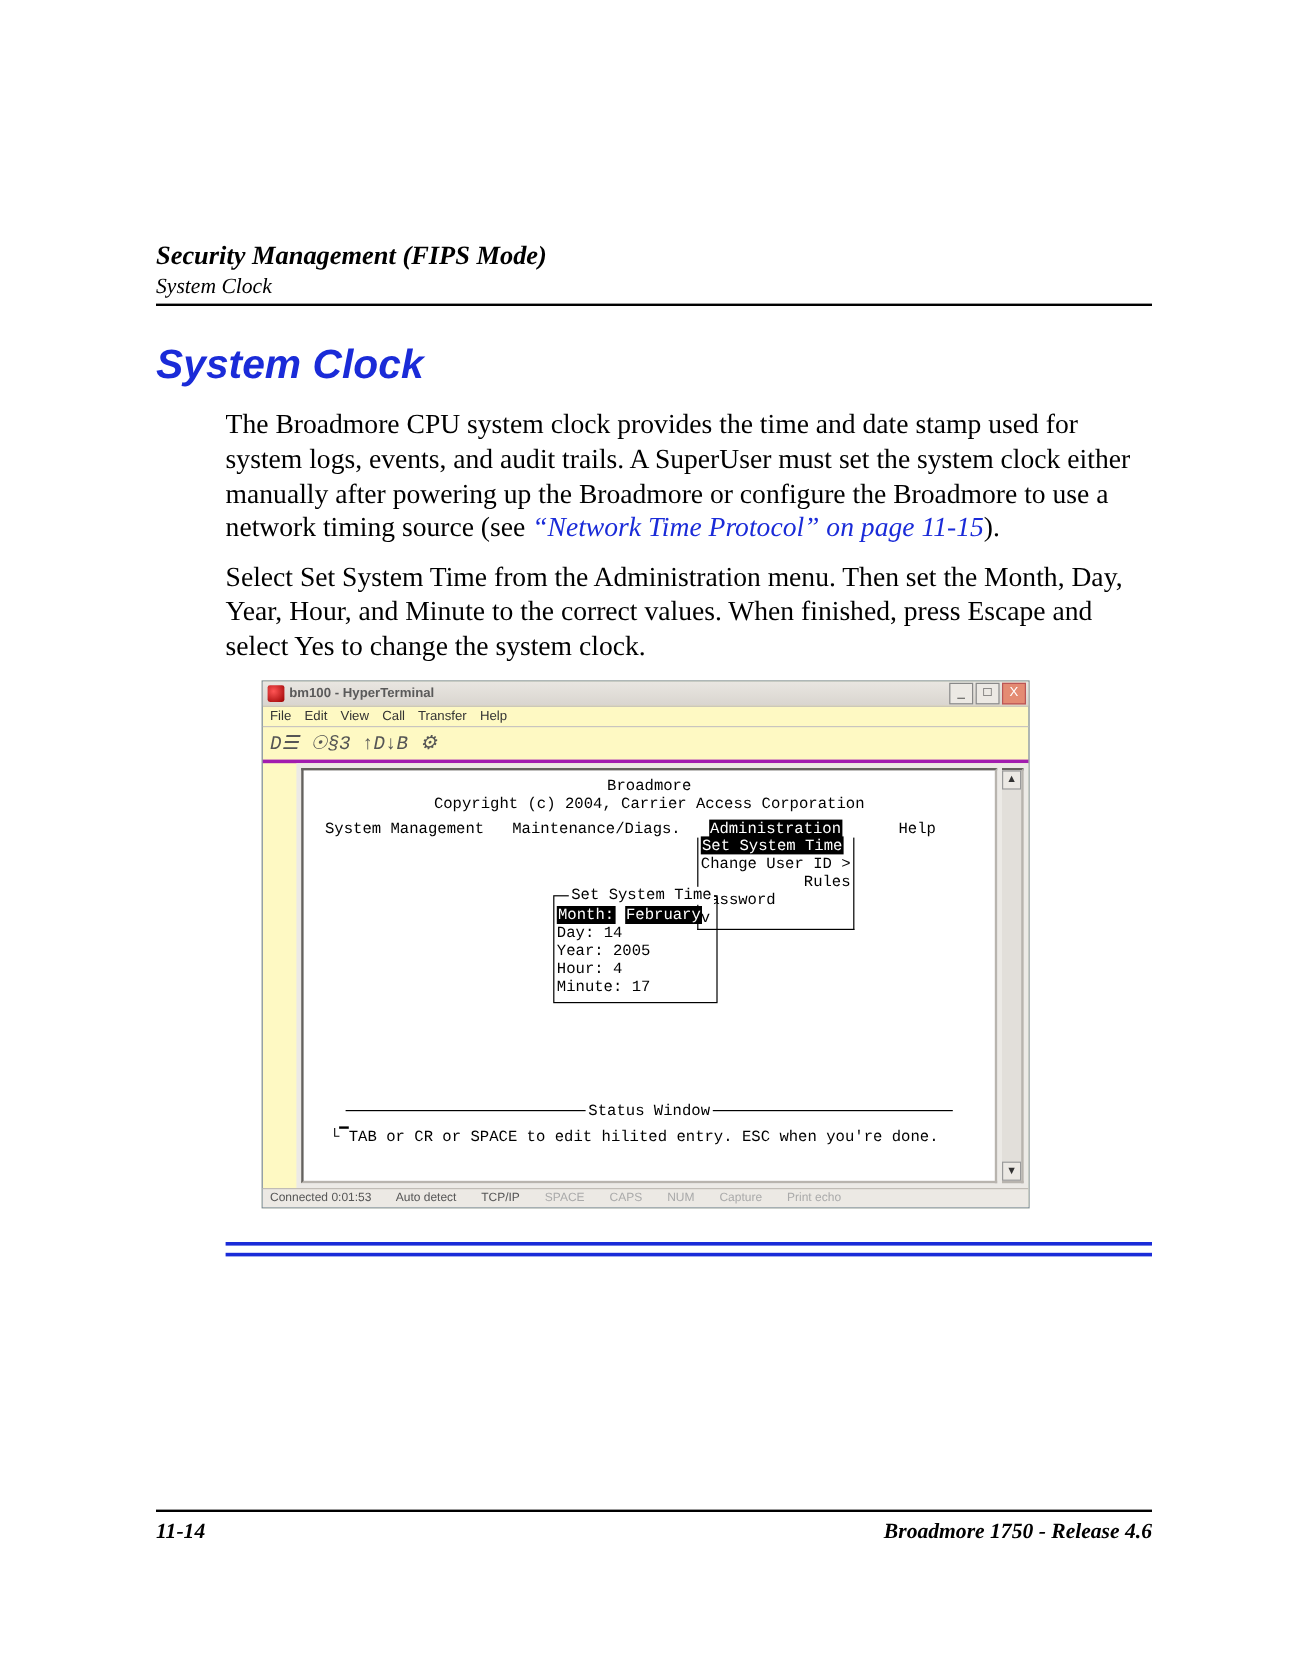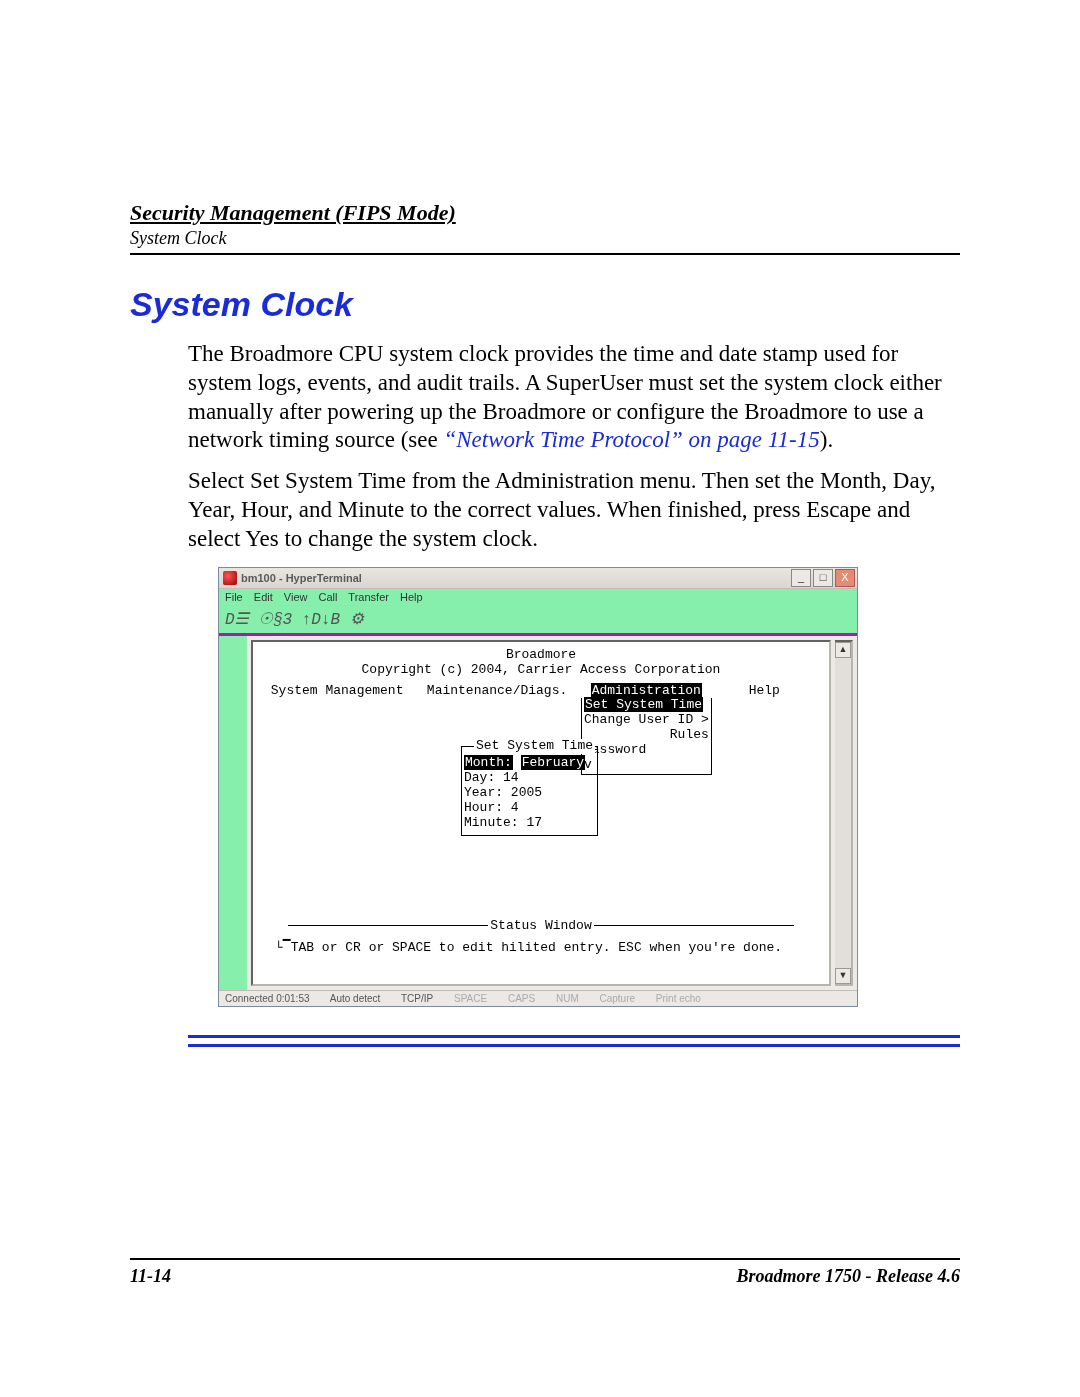--- a/index.html
+++ b/index.html
@@ -13,21 +13,20 @@
     width: 1080px;
     height: 1397px;
     box-sizing: border-box;
     padding: 200px 120px 0 130px;
     position: relative;
   }
   .header-line {
     font-style: italic;
     font-weight: bold;
     font-size: 22px;
-    text-decoration: underline;
   }
   .subheader-line {
     font-style: italic;
     font-size: 18px;
     margin-top: 2px;
     margin-bottom: 4px;
   }
   .header-rule {
     border: none;
     border-top: 2px solid #000;
@@ -52,21 +51,21 @@
   }
   .screenshot-wrap {
     margin-left: 88px;
     margin-top: 14px;
     margin-bottom: 28px;
     width: 640px;
   }
   
   .ht-window {
     border: 1px solid #7a8aa0;
-    background: #86efac;
+    background: #fef9c3;
     font-family: Tahoma, Arial, sans-serif;
     font-size: 11px;
   }
   .ht-titlebar {
     display: flex;
     align-items: center;
     height: 20px;
     background: linear-gradient(#e9e6e1, #d9d5cf);
     border-bottom: 1px solid #c0bcb6;
     padding: 0 2px 0 4px;

